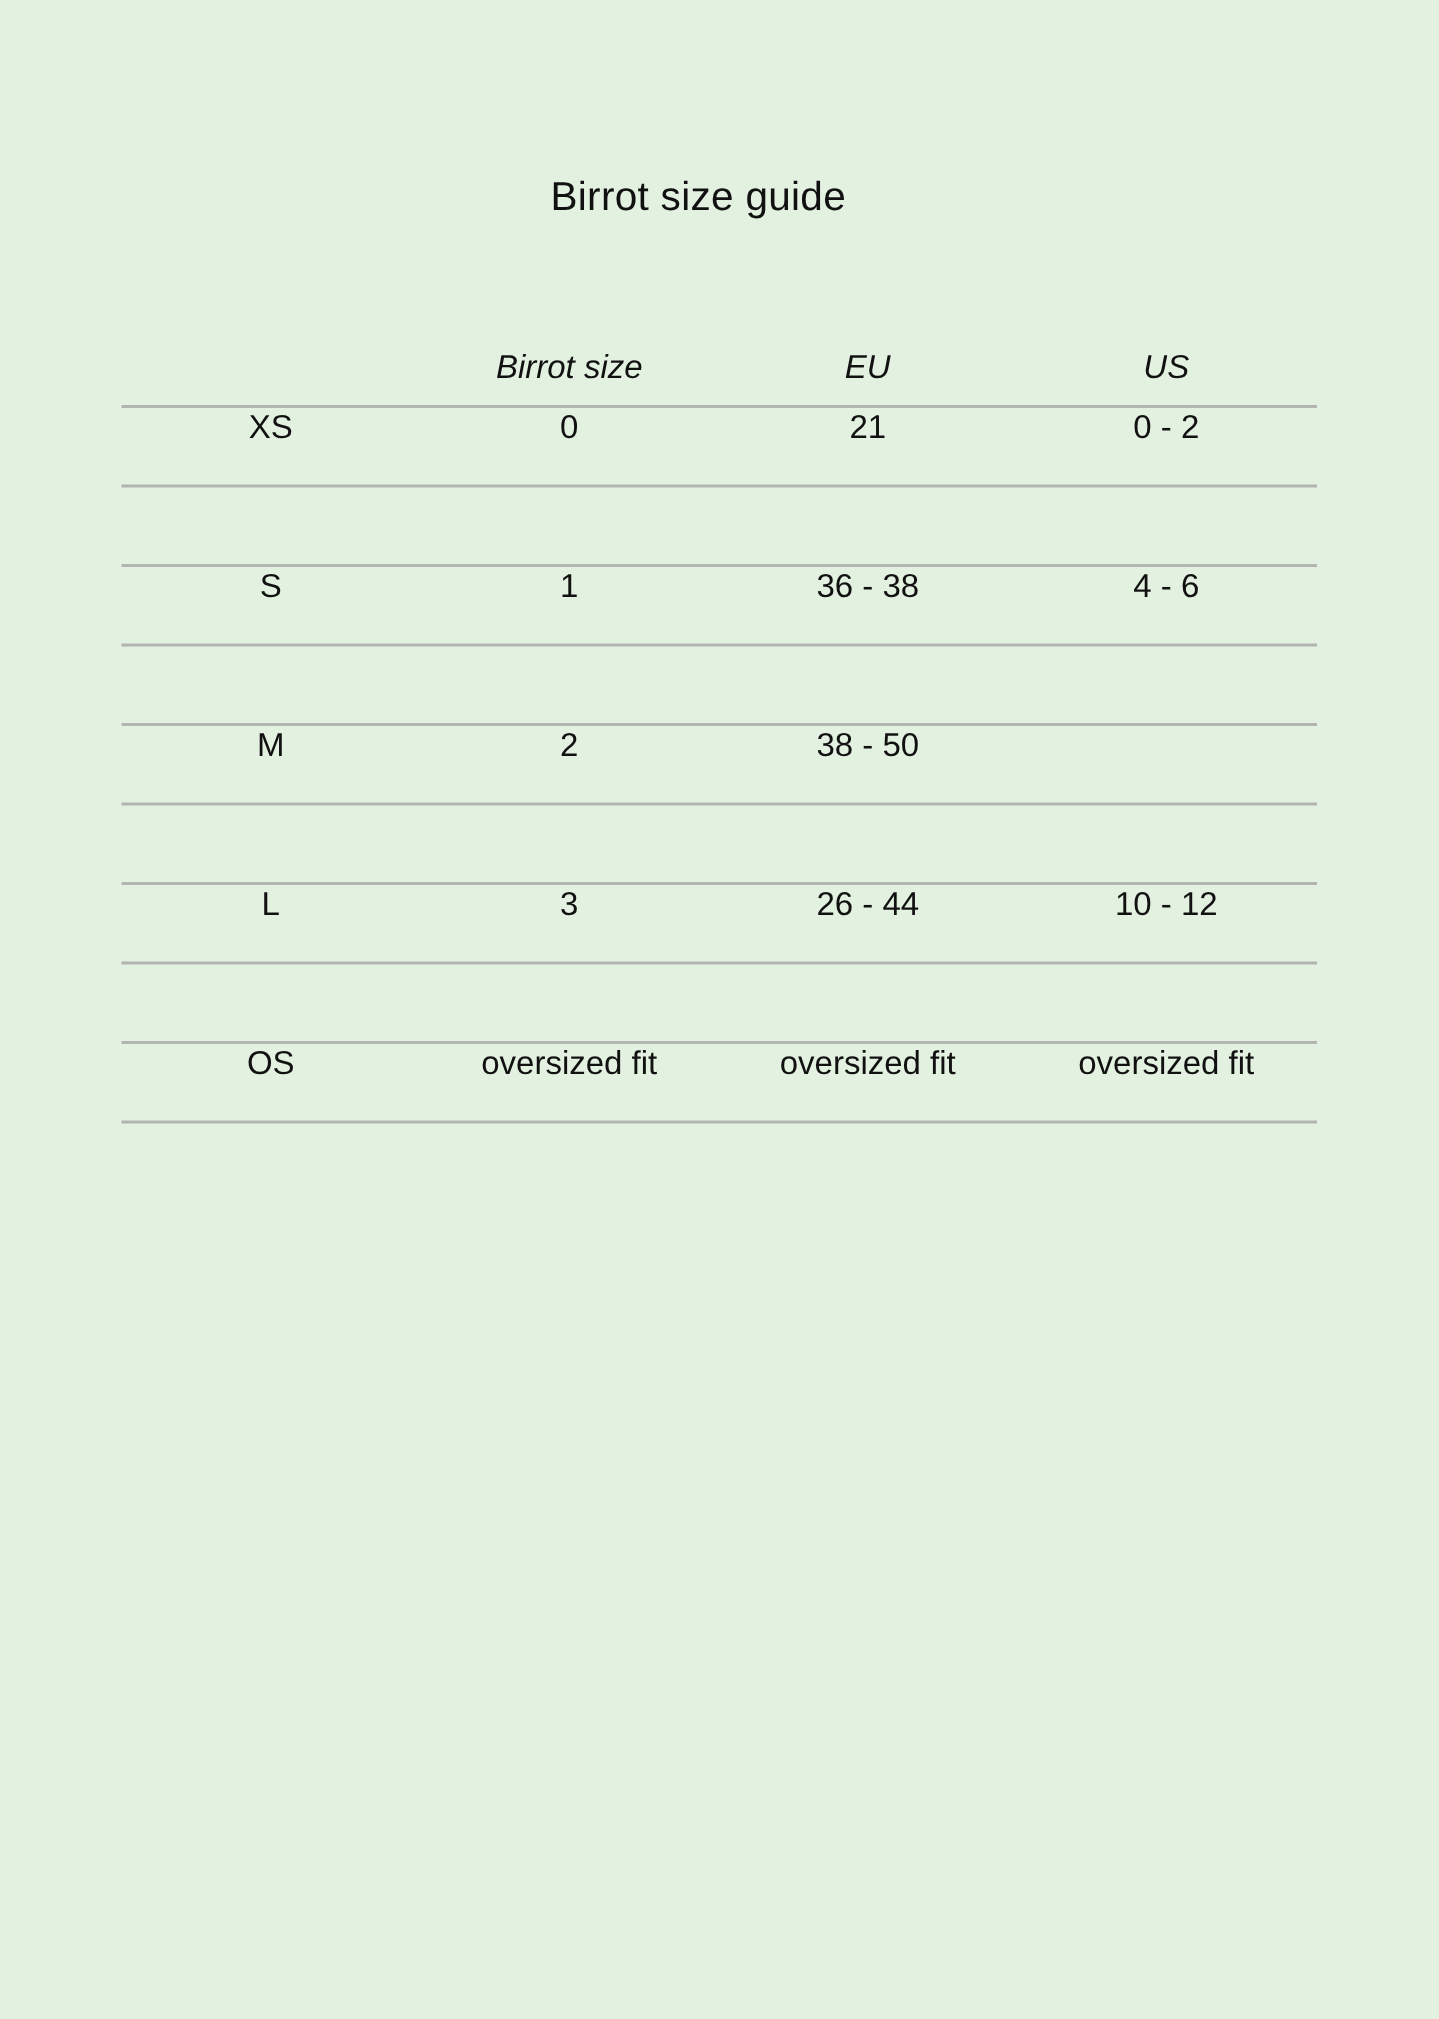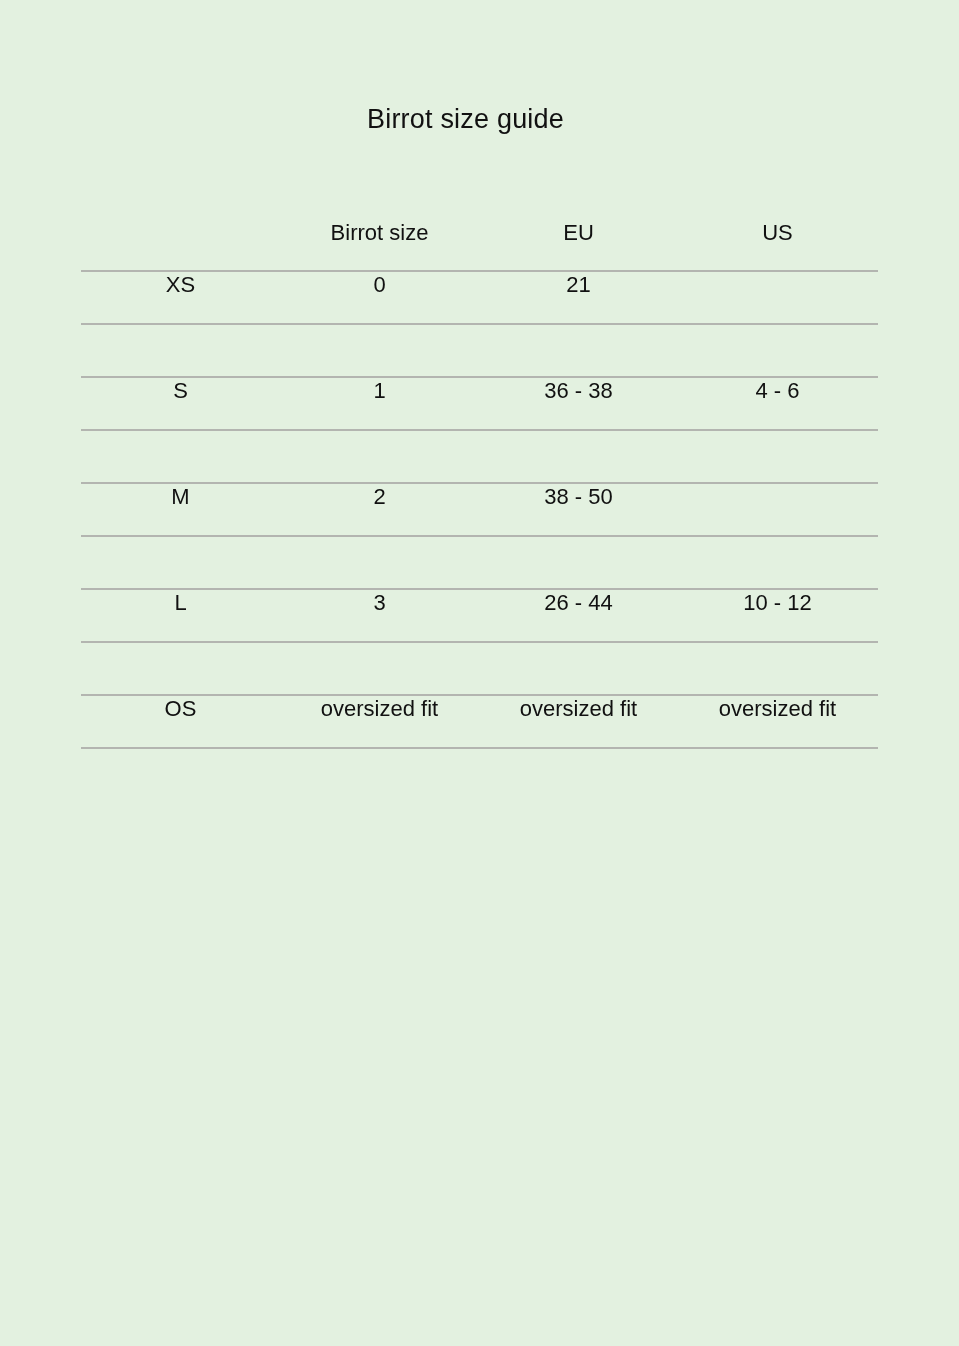--- a/index.html
+++ b/index.html
@@ -6,33 +6,34 @@
     body {
       width: 959px; height: 1346px;
       background: #e3f1e0;
       font-family: "Liberation Sans", "DejaVu Sans", sans-serif;
       color: #111;
       position: relative;
       overflow: hidden;
     }
     .title {
       position: absolute;
-      top: 104px; left: 0; width: 931px;
+      top: 116px; left: 0; width: 931px;
       text-align: center;
       font-size: 27px;
       letter-spacing: 0.2px;
     }
     .table {
       position: absolute;
       left: 81px; top: 220px; width: 797px;
     }
     .hdr {
-      display: flex; height: 50px; 
+      display: flex; height: 50px; align-items: center;
       border-bottom: 2px solid #b3b5b0;
       font-size: 22px;
+      font-style: italic;
     }
     .row {
       display: flex; height: 51px; 
       border-bottom: 2px solid #b3b5b0;
       font-size: 22px;
     }
     .gap { height: 51px; border-bottom: 2px solid #b3b5b0; }
     .cell { width: 199px; text-align: center; }
   </style>
 </head>
@@ -45,20 +46,21 @@
     <div class="cell"></div>
     <div class="cell">Birrot size</div>
     <div class="cell">EU</div>
     <div class="cell">US</div>
   </div>
 
   <div class="row">
     <div class="cell">XS</div>
     <div class="cell">0</div>
     <div class="cell">21</div>
+    <div class="cell">0 - 2</div>
   </div>
   <div class="gap"></div>
 
   <div class="row">
     <div class="cell">S</div>
     <div class="cell">1</div>
     <div class="cell">36 - 38</div>
     <div class="cell">4 - 6</div>
   </div>
   <div class="gap"></div>

